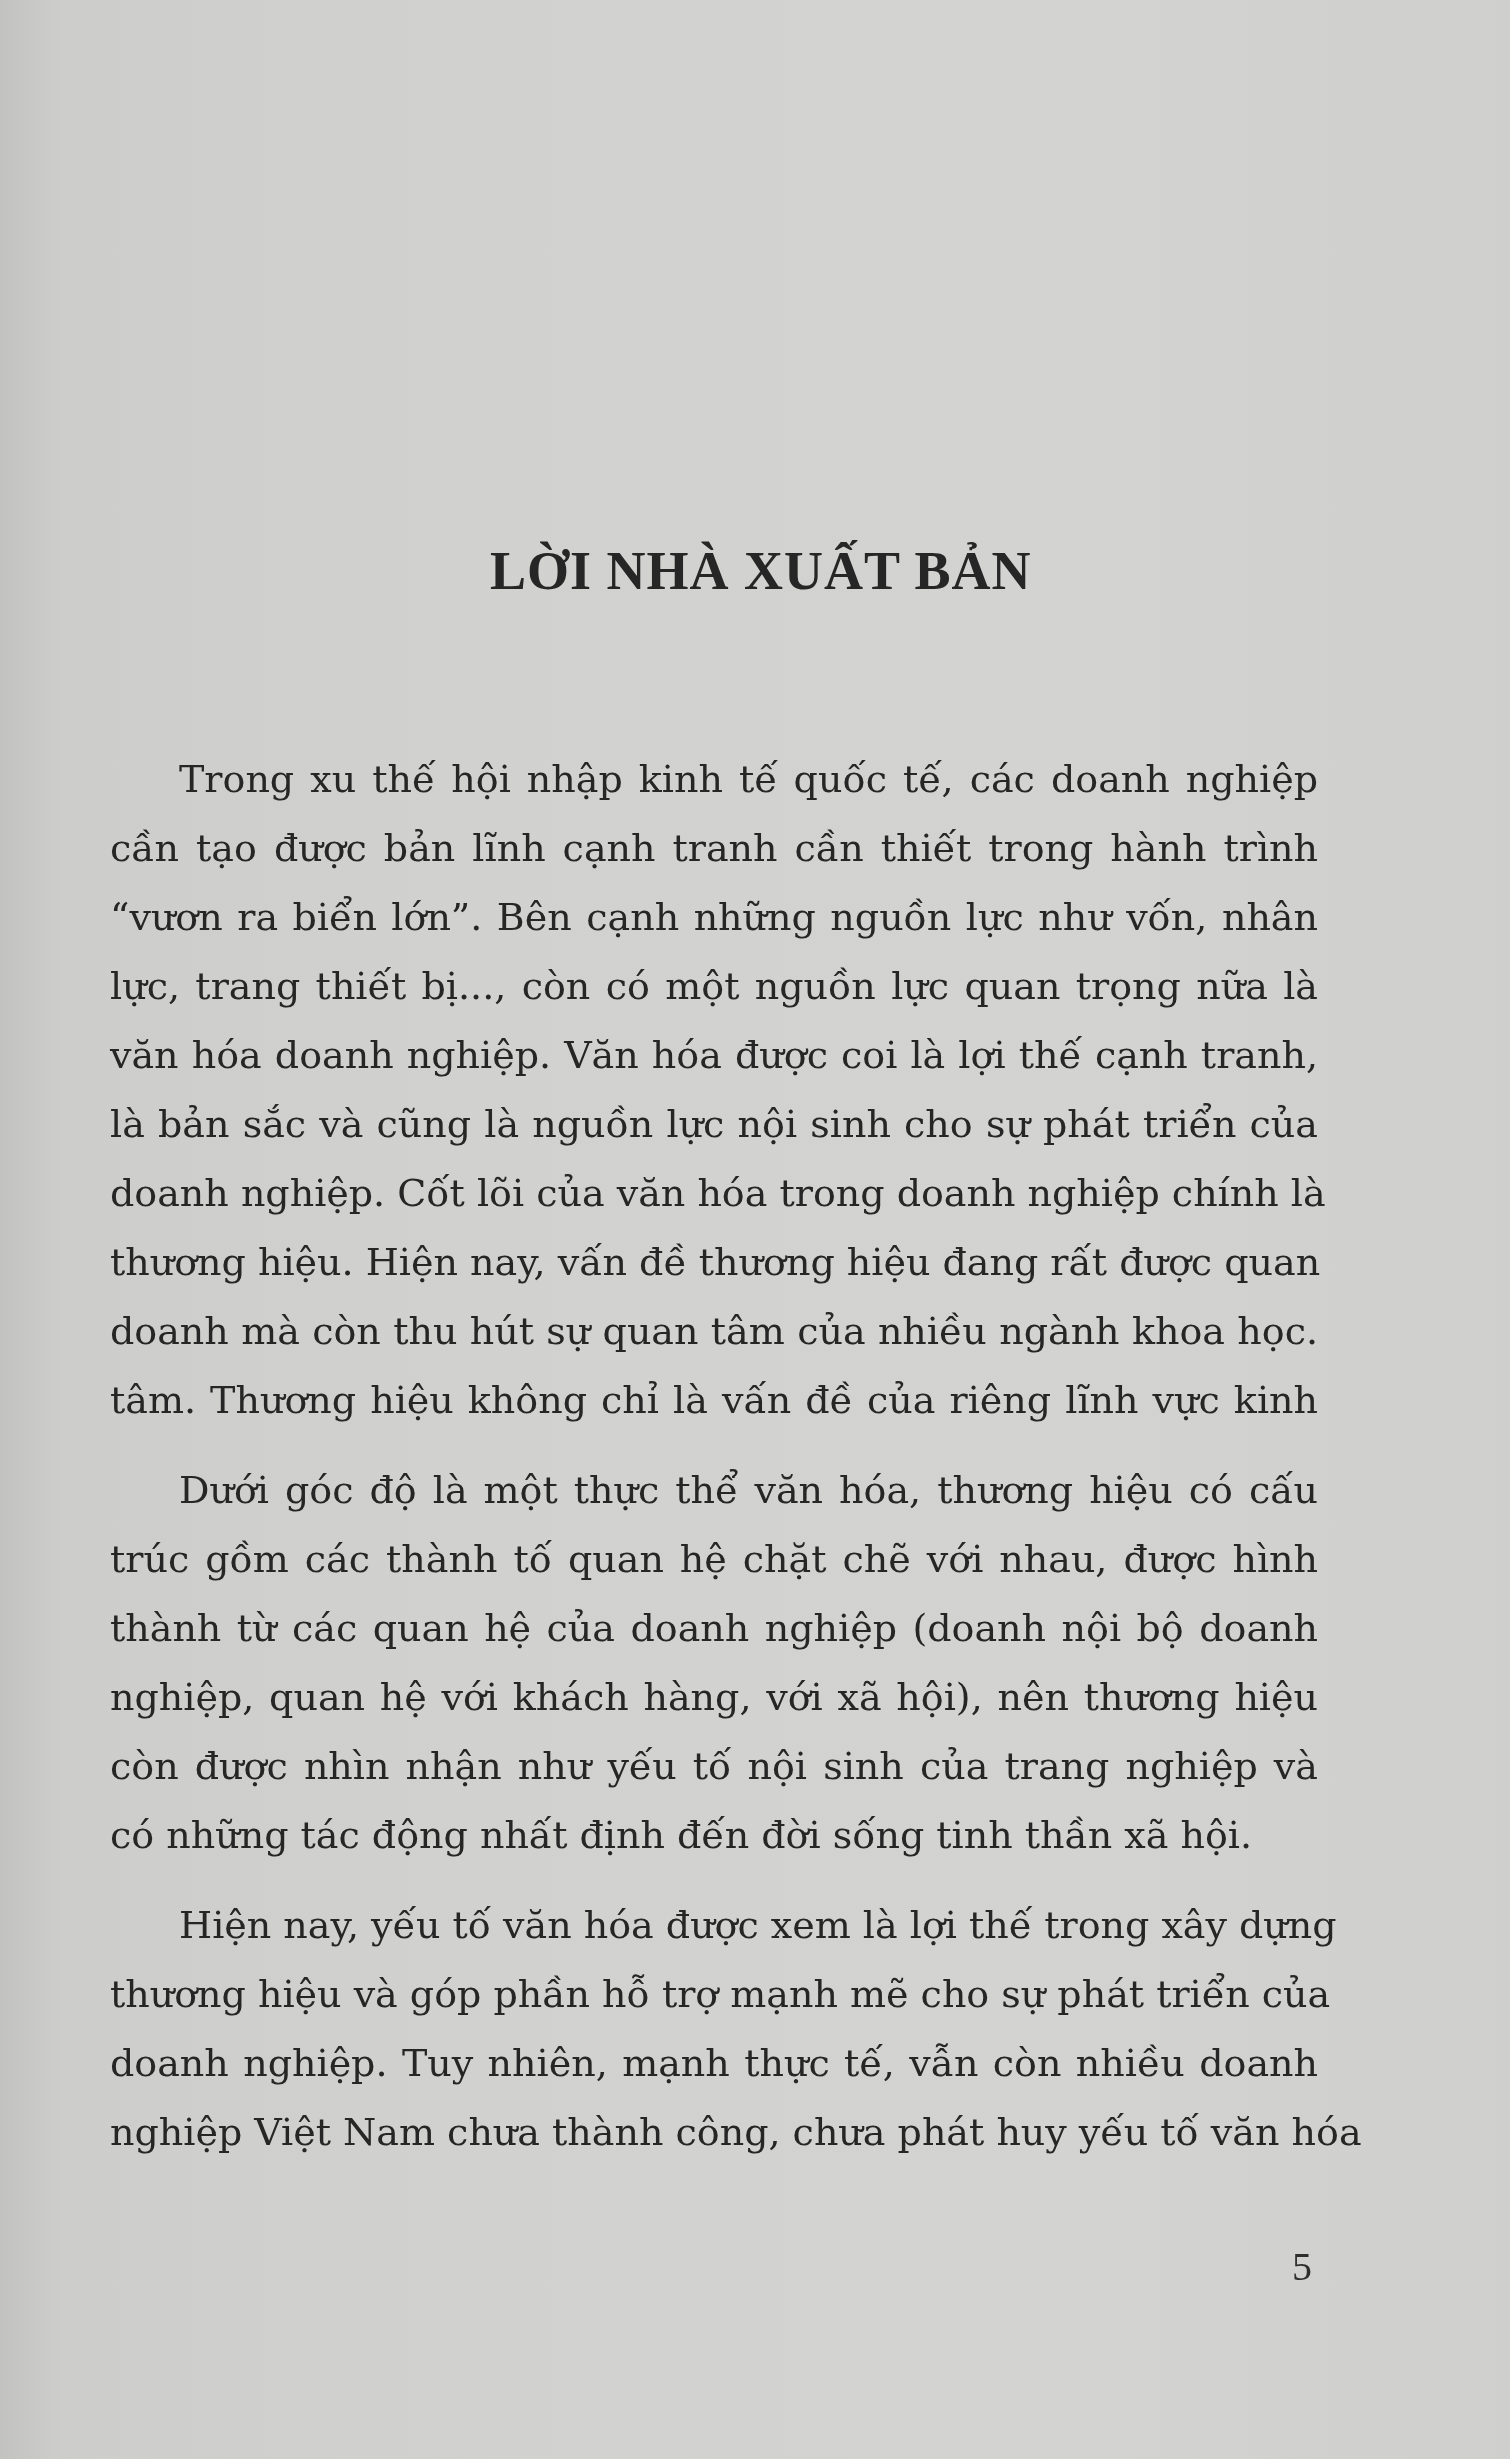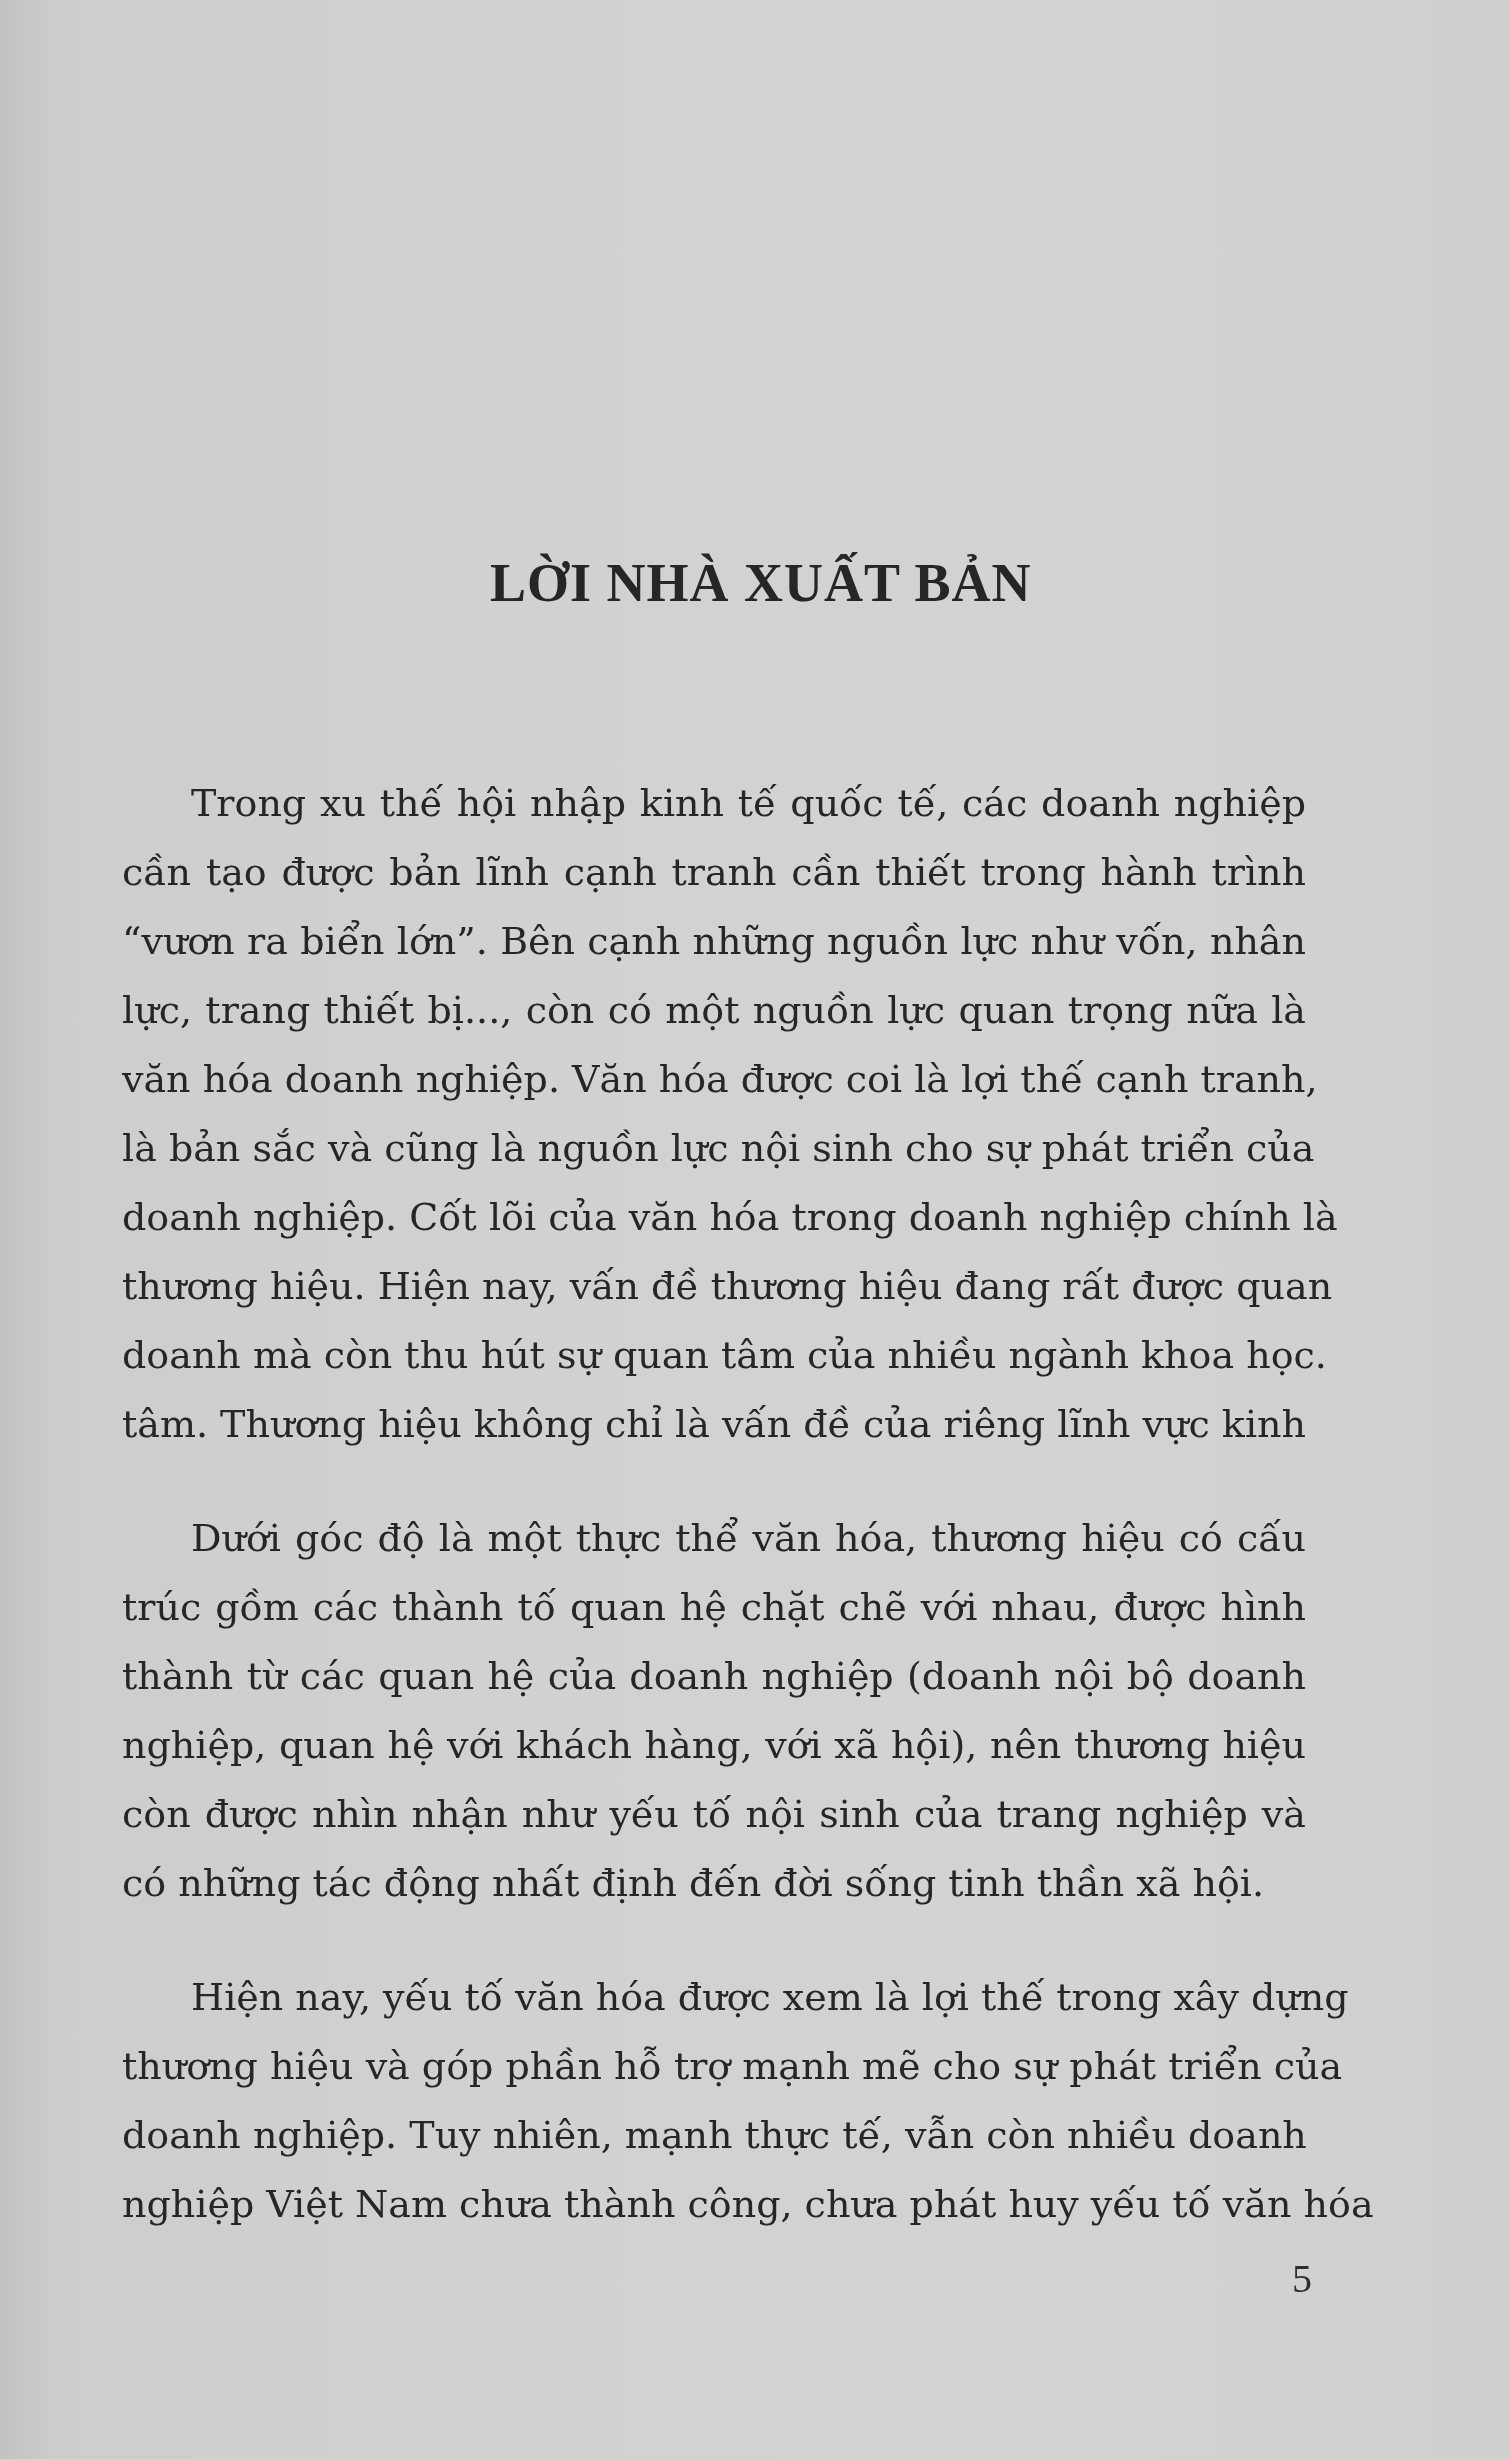--- a/index.html
+++ b/index.html
@@ -10,21 +10,21 @@
       width: 1510px;
       height: 2459px;
       overflow: hidden;
       background: linear-gradient(90deg, #c2c2c0 0%, #cdcdcb 4%, #d1d1cf 30%, #d3d3d1 70%, #cfcfcd 100%);
       position: relative;
       font-family: "DejaVu Serif", "Liberation Serif", serif;
       color: #2a2a2a;
     }
     .page {
       position: absolute;
-      left: 0; top: 12px;
+      left: 0; top: 0;
       width: 1510px;
       height: 1728px;
     }
     .title {
       position: absolute;
       left: 0;
       width: 1510px;
       top: 540px;
       text-align: center;
       font-family: "Liberation Serif", "DejaVu Serif", serif;
@@ -35,21 +35,21 @@
       margin: 0;
       padding-left: 5.8px;
     }
     .body-text {
       position: absolute;
       left: 110px;
       width: 1208px;
       top: 745px;
     }
     .para {
-      margin: 12px;
+      margin: 0;
     }
     .line {
       display: block;
       height: 69px;
       line-height: 69px;
       font-size: 38px;
       text-align: justify;
       text-align-last: justify;
       white-space: nowrap;
       overflow: visible;

